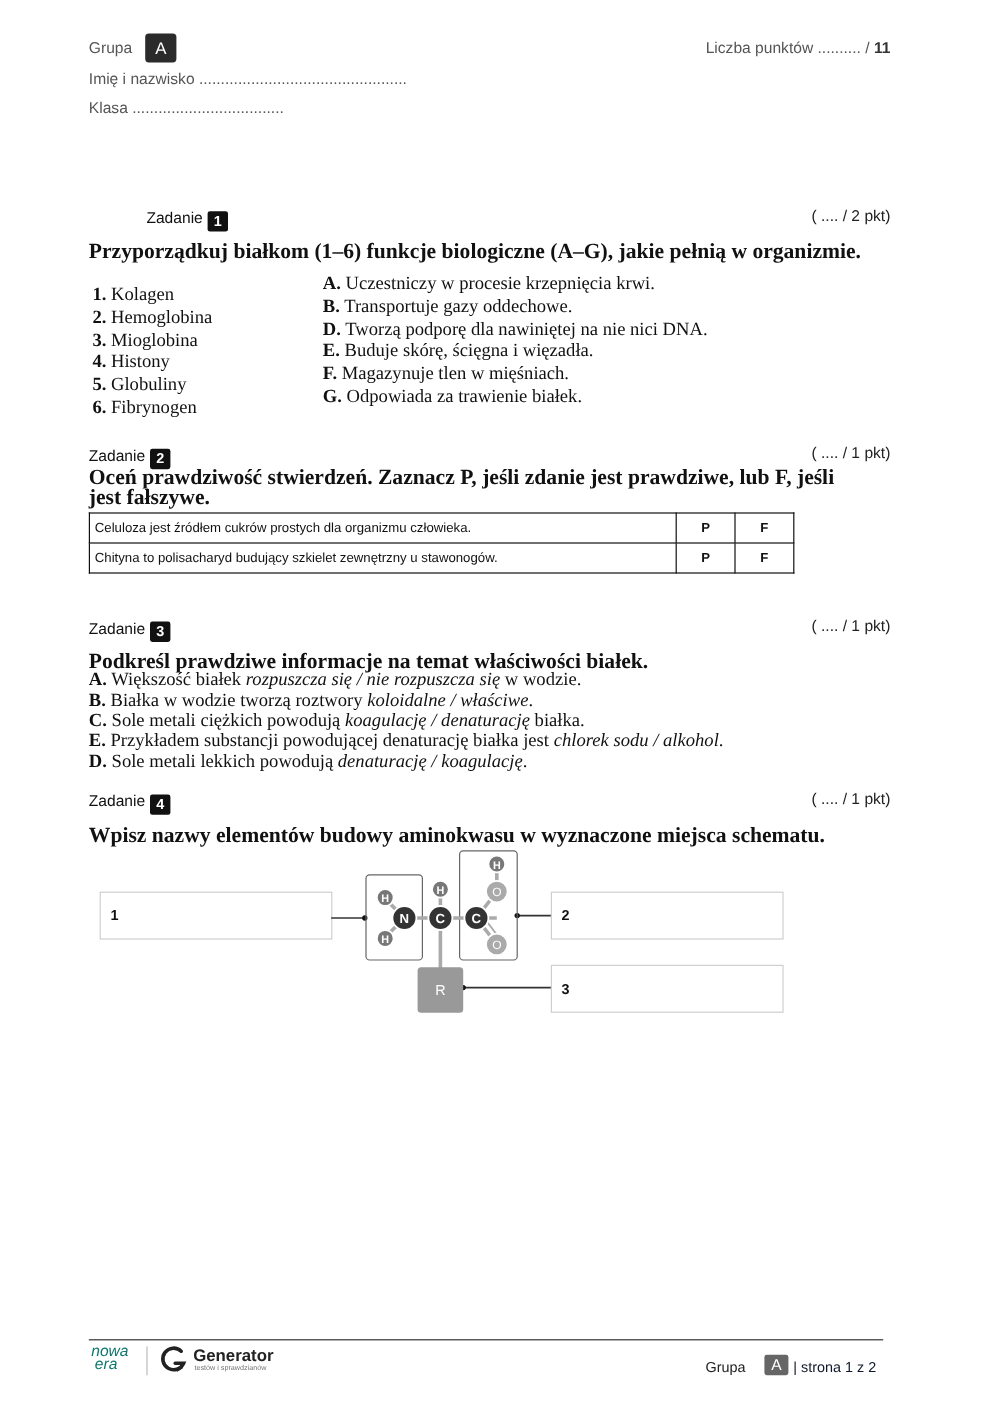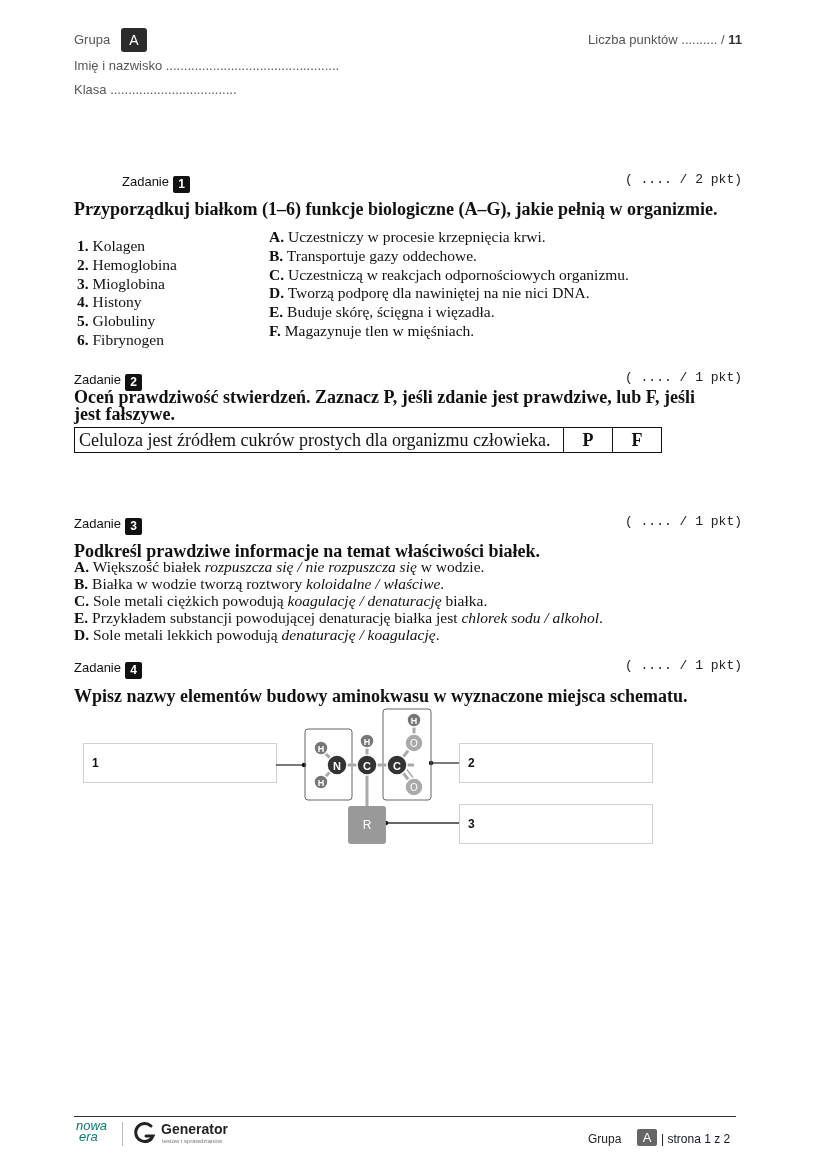--- a/index.html
+++ b/index.html
@@ -8,25 +8,25 @@
   .abs { position: absolute; }
 
   
   .hdr-label { font-size: 13px; color: #555; }
   .grp-badge { display: inline-block; width: 26px; height: 24px; background: #2b2b2b; color: #fff; border-radius: 3px; text-align: center; line-height: 24px; font-size: 14px; }
   .points-total b { color: #333; }
 
   
   .task-label { font-family: "Liberation Sans", sans-serif; font-size: 13px; color: #111; }
   .task-num { display: inline-block; width: 17px; height: 17px; background: #111; color: #fff; font-weight: bold; font-size: 12px; text-align: center; line-height: 17px; border-radius: 2px; margin-left: 4px; vertical-align: -2px; }
-  .task-pts { font-family: Liberation Mono, monospace; font-size: 13px; color: #222; }
+  .task-pts { font-family: Liberation Sans, sans-serif; font-size: 13px; color: #222; }
   .task-title { font-family: "Liberation Serif", serif; font-weight: bold; font-size: 18px; color: #111; }
   .line { font-family: "Liberation Serif", serif; font-size: 15.5px; line-height: 18.8px; color: #111; }
 
-  table.pf { border-collapse: collapse; font-family: Liberation Serif, serif; font-size: 18px; border-radius: 11px; }
+  table.pf { border-collapse: collapse; font-family: Liberation Sans, sans-serif; font-size: 11px; border-radius: 11px; }
   table.pf td { border: 1.5px solid #111; height: 24px; padding: 0 4px; }
   table.pf td.stmt { width: 480px; }
   table.pf td.opt { width: 40px; text-align: center; font-weight: bold; }
 
   .ansbox { position: absolute; border: 1.5px solid #cfcfcf; background: #fff; }
   .ansbox span { position: absolute; left: 8px; top: 50%; transform: translateY(-50%); font-family: "Liberation Sans", sans-serif; font-weight: bold; font-size: 12px; }
 
   .footer-line { position: absolute; left: 74px; top: 1116px; width: 662px; height: 1px; background: #333; }
 </style>
 </head>
@@ -52,38 +52,43 @@
   <div class="line"><b>2.</b> <span>Hemoglobina</span></div>
   <div class="line"><b>3.</b> <span>Mioglobina</span></div>
   <div class="line"><b>4.</b> <span>Histony</span></div>
   <div class="line"><b>5.</b> <span>Globuliny</span></div>
   <div class="line"><b>6.</b> <span>Fibrynogen</span></div>
 </div>
 
 <div class="abs" style="left:269px;top:228px;">
   <div class="line"><b>A.</b> <span>Uczestniczy w procesie krzepnięcia krwi.</span></div>
   <div class="line"><b>B.</b> <span>Transportuje gazy oddechowe.</span></div>
-  <div class="line"><b>C.</b> <span>Uczestniczą w reakcjach odpornościowych organizmu.</span></div>
   <div class="line"><b>D.</b> <span>Tworzą podporę dla nawiniętej na nie nici DNA.</span></div>
   <div class="line"><b>E.</b> <span>Buduje skórę, ścięgna i więzadła.</span></div>
   <div class="line"><b>F.</b> <span>Magazynuje tlen w mięśniach.</span></div>
+  <div class="line"><b>G.</b> <span>Odpowiada za trawienie białek.</span></div>
 </div>
 
 <div class="abs task-label" style="left:74px;top:372px;">
   <span>Zadanie</span><span class="task-num">2</span>
 </div>
 <div class="abs task-pts" style="right:86px;top:370px;">( .... / 1 pkt)</div>
 <div class="abs task-title" style="left:74px;top:389px;line-height:17px;">
   <div>Oceń prawdziwość stwierdzeń. Zaznacz P, jeśli zdanie jest prawdziwe, lub F, jeśli</div>
   <div>jest fałszywe.</div>
 </div>
 <table class="pf abs" style="left:74px;top:427px;">
   <tbody>
       <tr>
     <td class="stmt">Celuloza jest źródłem cukrów prostych dla organizmu człowieka.</td>
+    <td class="opt">P</td>
+    <td class="opt">F</td>
+  </tr>
+  <tr>
+    <td class="stmt">Chityna to polisacharyd budujący szkielet zewnętrzny u stawonogów.</td>
     <td class="opt">P</td>
     <td class="opt">F</td>
   </tr>
 </tbody>
   </table>
 
 <div class="abs task-label" style="left:74px;top:516px;">
   <span>Zadanie</span><span class="task-num">3</span>
 </div>
 <div class="abs task-pts" style="right:86px;top:514px;">( .... / 1 pkt)</div>

